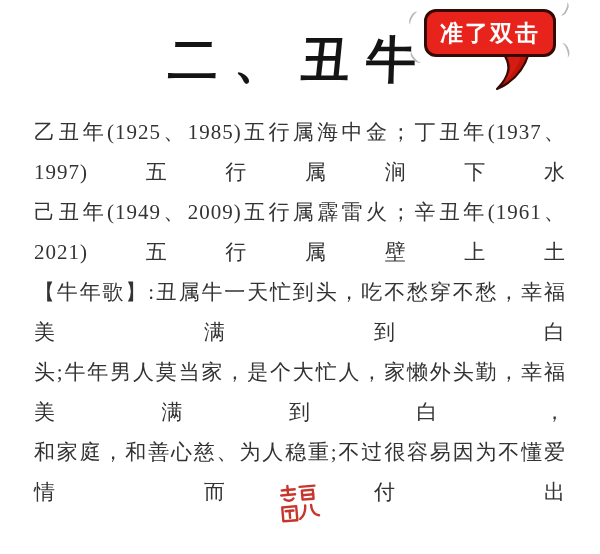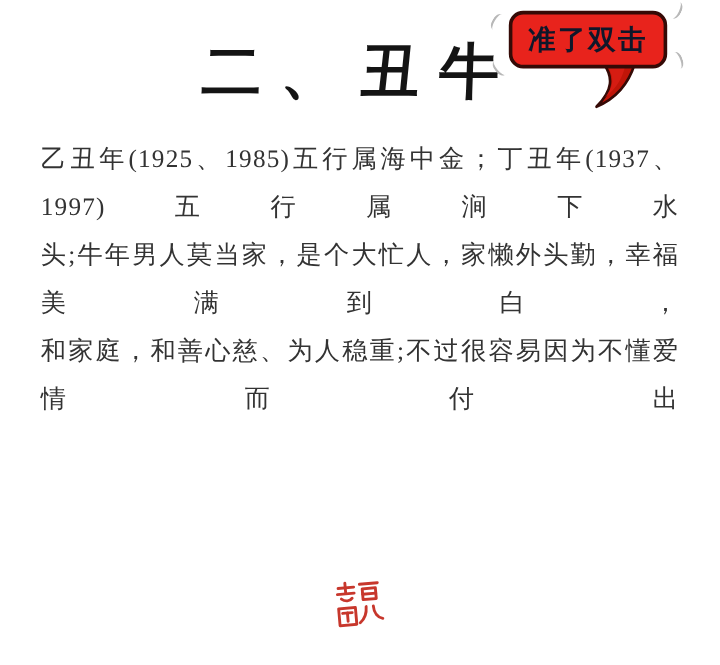--- a/index.html
+++ b/index.html
@@ -39,21 +39,21 @@
     width: 132px;
     height: 48px;
     background: #e8231c;
     border: 3px solid #350a06;
     border-radius: 12px;
     display: flex;
     align-items: center;
     justify-content: center;
   }
   .bubble span {
-    color: #0f172a;
+    color: #ffffff;
     font-size: 23px;
     font-weight: 700;
     letter-spacing: 2px;
     font-family: Liberation Sans, sans-serif;
     white-space: nowrap;
   }
   .mark {
     position: absolute;
     width: 9px;
     height: 15px;
@@ -109,22 +109,24 @@
     </div>
     <i class="mark m1"></i>
     <i class="mark m2"></i>
     <i class="mark m3"></i>
     <i class="mark m4"></i>
   </div>
 
   <div class="body-text">
     <div class="para">
       <div class="line fill">乙丑年(1925、1985)五行属海中金；丁丑年(1937、1997)五行属涧下水</div>
+      <div class="line fill">己丑年(1949、2009)五行属霹雷火；辛丑年(1961、2021)五行属壁上土</div>
     </div>
     <div class="para">
+      <div class="line fill">【牛年歌】:丑属牛一天忙到头，吃不愁穿不愁，幸福美满到白</div>
       <div class="line fill">头;牛年男人莫当家，是个大忙人，家懒外头勤，幸福美满到白，</div>
       <div class="line fill">和家庭，和善心慈、为人稳重;不过很容易因为不懂爱情而付出</div>
 
     </div>
   </div>
 
   <div class="seal-wrap">
     <svg width="52" height="44" viewBox="0 0 52 44">
       <g fill="none" stroke="#c3261b" stroke-width="2.4" stroke-linecap="round" stroke-linejoin="round" opacity="0.92" transform="rotate(-5 26 22)">
 

